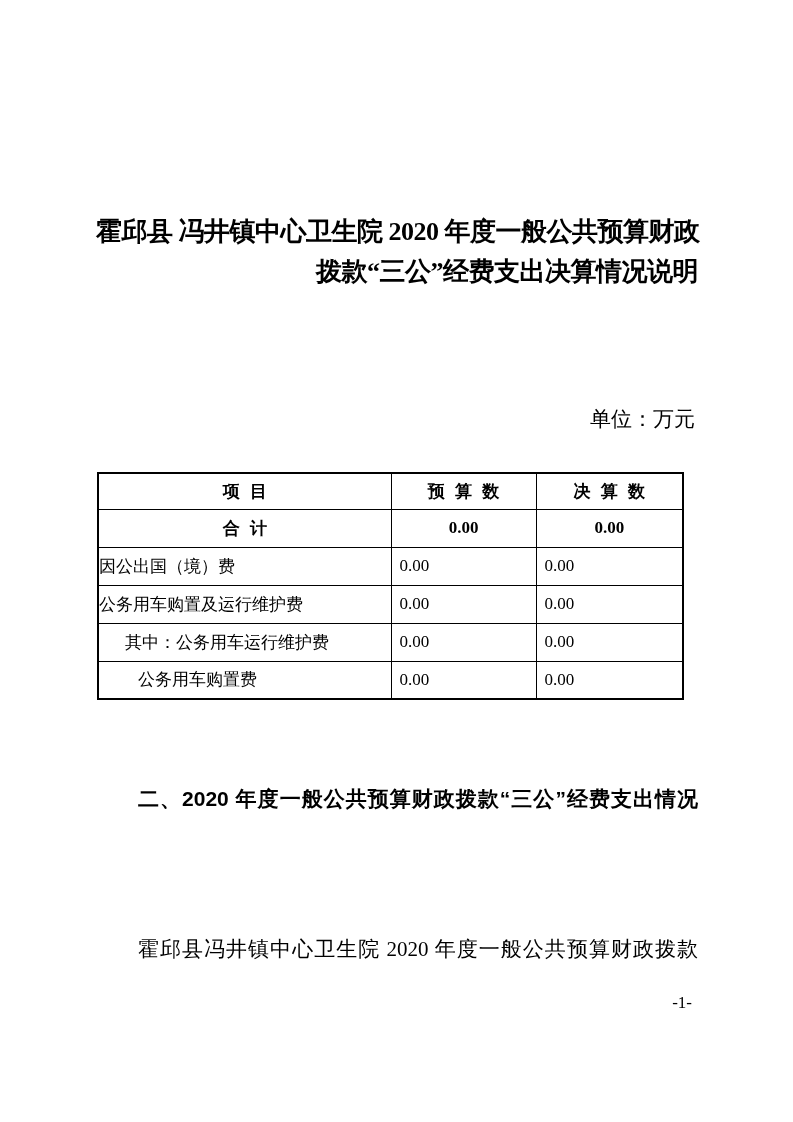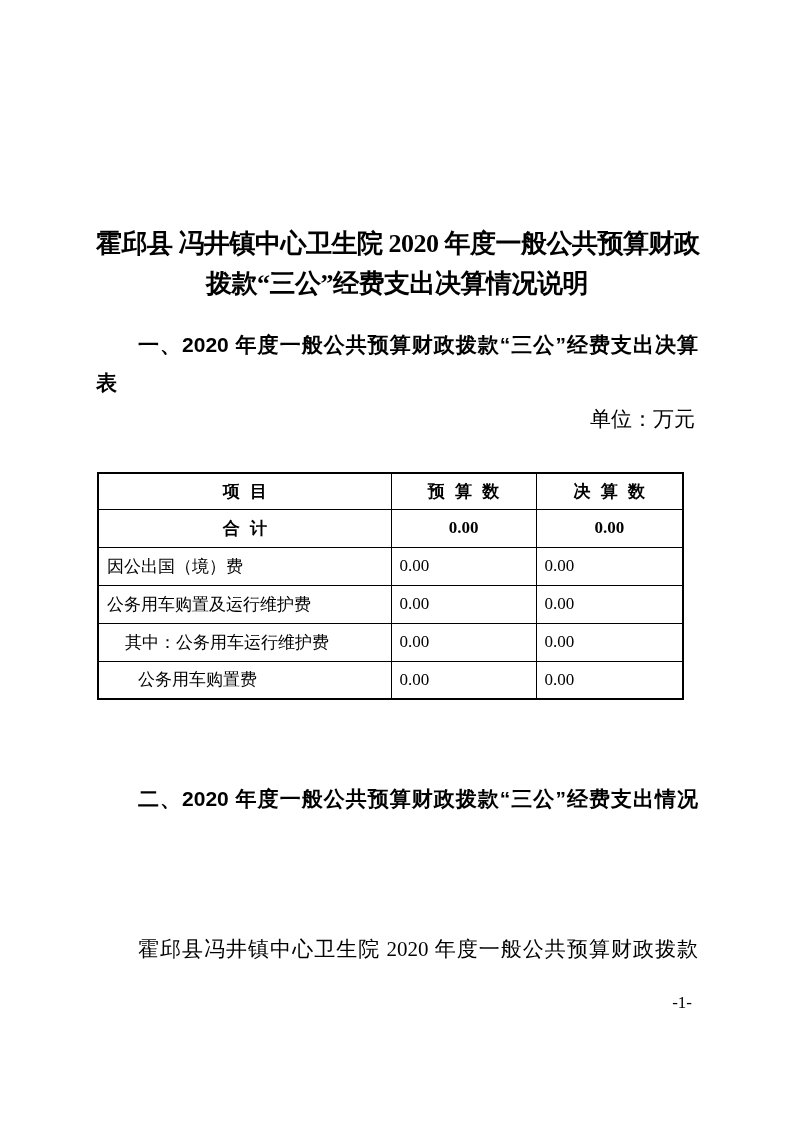--- a/index.html
+++ b/index.html
@@ -4,21 +4,21 @@
 <style>
   * { margin:0; padding:0; box-sizing:border-box; }
   html,body { background:#e8e8e8; }
   body { font-family:"Liberation Serif","DejaVu Serif",serif; color:#000; }
   .page {
     position:relative; width:793px; height:1122px; margin:0 auto;
     background:#ffffff; overflow:hidden;
     font-family:"Liberation Serif","DejaVu Serif",serif;
   }
   
-  .title { position:absolute; left:96px; top:224px; width:602px; text-align:center;
+  .title { position:absolute; left:96px; top:212px; width:602px; text-align:right;
            font-weight:bold; font-size:26px; line-height:40px; }
   .title-line { white-space:nowrap; letter-spacing:-0.5px; }
   
   .sec { position:absolute; left:96px; width:602px; font-size:21px; line-height:38px; }
   .sec-bold-sans { font-family:"Liberation Sans","DejaVu Sans",sans-serif; font-weight:bold; }
   .sec1 { top:326px; }
   .sec2 { top:780px; }
   .sub1 { top:852px; font-weight:bold; }
   .jline { text-align:justify; text-align-last:justify; text-indent:42px; }
   .plainline { text-align:left; }
@@ -27,44 +27,40 @@
   
   .expense-table { position:absolute; left:97px; top:472px; border-collapse:collapse;
                    table-layout:fixed; width:585px; border:2px solid #000;
                    font-size:17px; }
   .expense-table td, .expense-table th { border:1.5px solid #000; vertical-align:middle;
                    font-weight:normal; overflow:hidden; white-space:nowrap; }
   .expense-table tr { height:38px; }
   .expense-table tr.hrow { height:36px; }
   .hrow th { text-align:center; font-weight:bold; word-spacing:6px; }
   .total-row td { text-align:center; font-weight:bold; word-spacing:6px; }
-  .cell-item { text-align:left; padding-left:8px; }
+  .cell-item { text-align:left; }
   .cell-num  { text-align:left; padding-left:8px; }
   .ind1 { padding-left:26px; }
   .ind2 { padding-left:39px; }
   
   .para { position:absolute; left:96px; top:930px; width:602px;
           font-size:21px; line-height:38px; }
   
   .pagenum { position:absolute; top:993px; right:101px; font-size:17px; line-height:20px; }
 </style>
 </head>
 <body>
 
 <div class="page">
 
   <div class="title">
     <div class="title-line">霍邱县 冯井镇中心卫生院 2020 年度一般公共预算财政</div>
     <div class="title-line">拨款“三公”经费支出决算情况说明</div>
   </div>
 
-  <div class="sec sec1 sec-bold-sans">
-    <div class="jline">一、2020 年度一般公共预算财政拨款“三公”经费支出决算</div>
-    <div class="plainline">表</div>
-  </div>
 
   <div class="unit">单位：万元</div>
 
   <table class="expense-table">
     <colgroup>
       <col style="width:293px">
         <col style="width:145px">
         <col style="width:147px">
     </colgroup>
     <thead>

